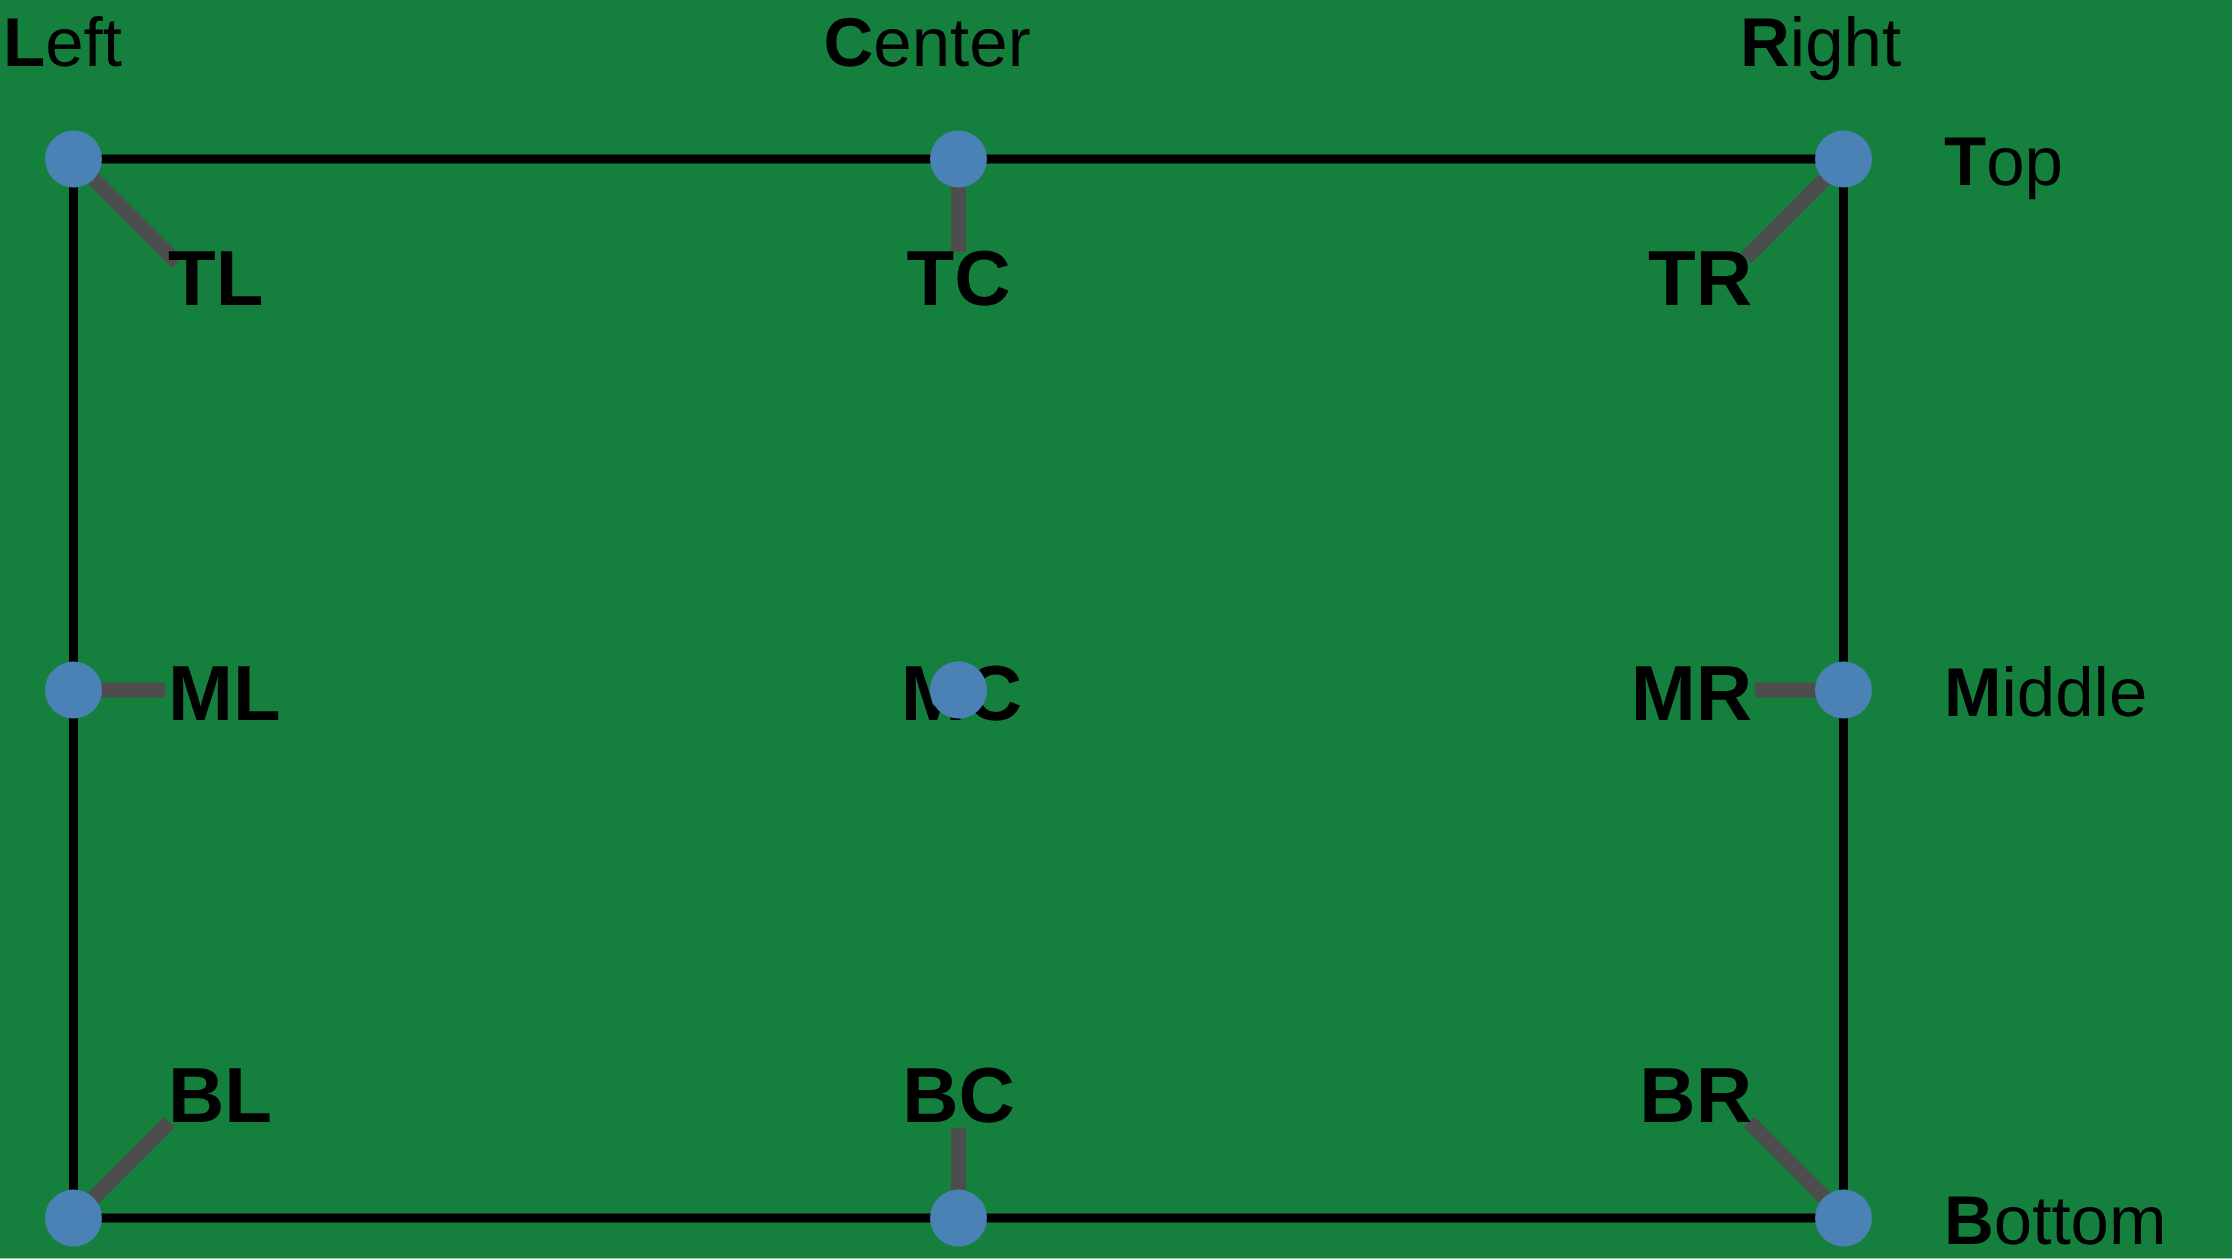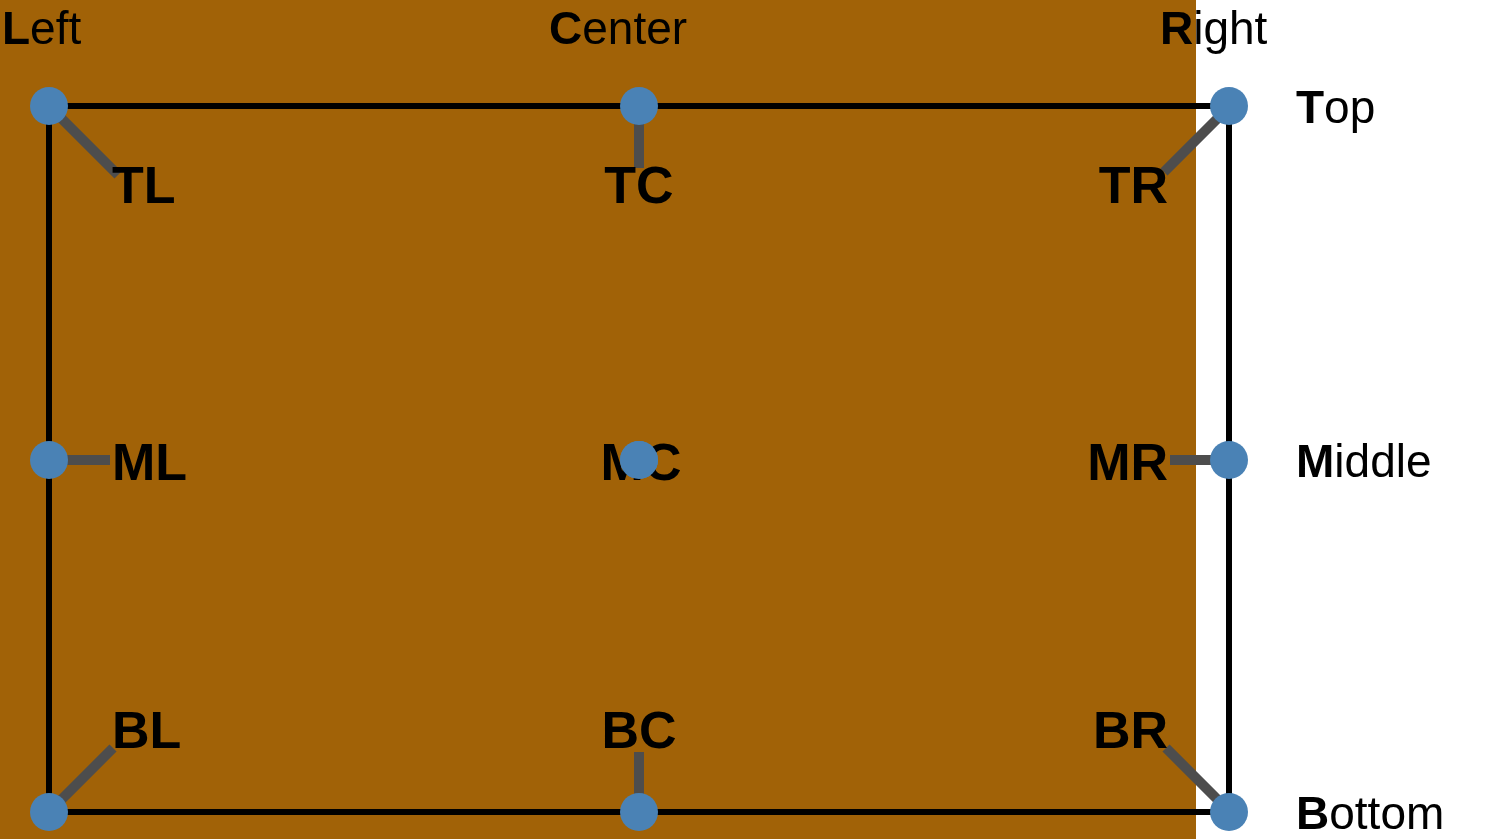--- a/index.html
+++ b/index.html
@@ -8,23 +8,23 @@
     background: #ffffff;
   }
   body {
     width: 1488px;
     height: 839px;
     font-family: "Liberation Sans", sans-serif;
     overflow: hidden;
   }
   #diagram-root {
     position: relative;
-    width: 1196px;
+    width: 1488px;
     height: 839px;
-    background: #a16207;
+    background: #15803d;
   }
   svg#anchor-diagram {
     display: block;
     width: 1488px;
     height: 839px;
   }
   .edge-line {
     stroke: #000000;
     stroke-width: 6;
     stroke-linecap: butt;

